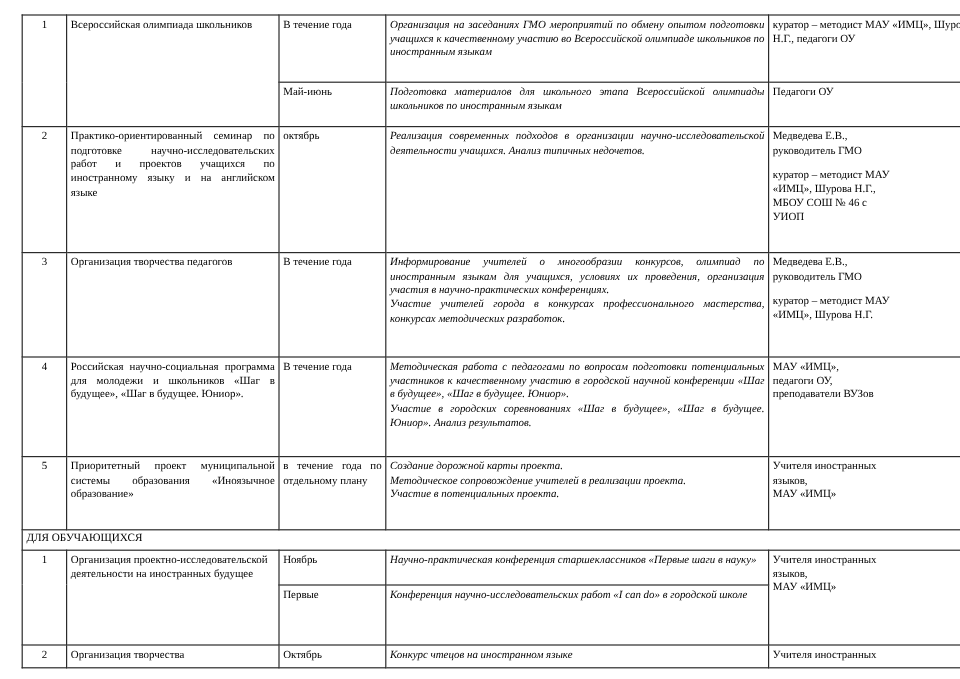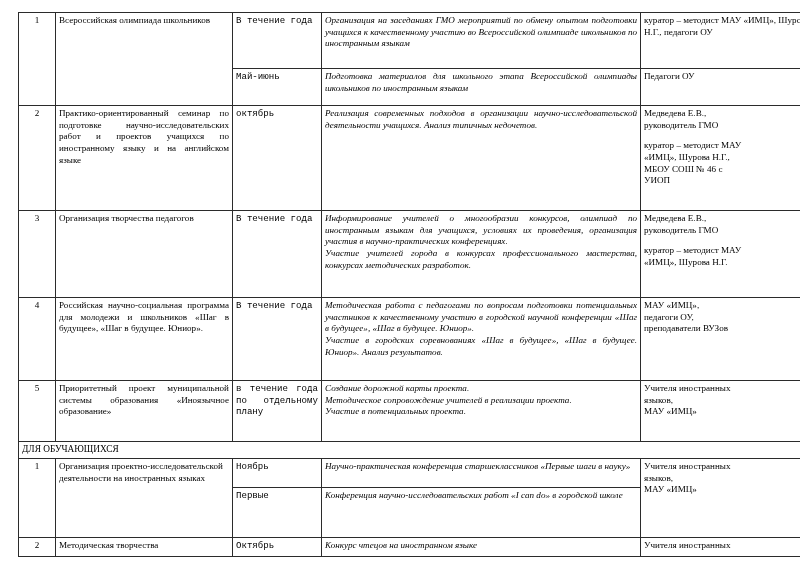--- a/index.html
+++ b/index.html
@@ -32,21 +32,21 @@
   }
   table.plan td {
     border: 1px solid #2b2b2b;
     vertical-align: top;
     padding: 2px 3px 2px 3px;
     word-wrap: break-word;
     overflow: hidden;
   }
   .c-num   { width: 30px;  text-align: center; }
   .c-name  { width: 170px; text-align: justify; text-align-last: left; }
-  .c-term  { width: 82px;  text-align: justify; text-align-last: left; font-family: Liberation Mono, monospace; }
+  .c-term  { width: 82px;  text-align: justify; text-align-last: left; }
   .c-desc  { width: 312px; text-align: justify; text-align-last: left; font-style: italic; }
   .c-resp  { width: 170px; text-align: left; }
 
   .just { text-align: justify; text-align-last: left; }
   .nojust { text-align: left; }
   .section-row td {
     text-align: left;
     padding-left: 5px;
     font-size: 9.3px;
   }
@@ -136,37 +136,37 @@
           <p class="l">МАУ «ИМЦ»</p>
         </td>
       </tr>
 
       <tr class="section-row">
         <td colspan="5">ДЛЯ ОБУЧАЮЩИХСЯ</td>
       </tr>
 
       <tr>
         <td class="c-num" rowspan="2">1</td>
-        <td class="c-name nojust" rowspan="2" style="height:74px">Организация проектно-исследовательской деятельности на иностранных языках</td>
+        <td class="c-name nojust" rowspan="2" style="height:74px">Организация проектно-исследовательской деятельности на иностранных будущее</td>
         <td class="c-term nojust">Ноябрь</td>
         <td class="c-desc" style="height:24px">Научно-практическая конференция старшеклассников «Первые шаги в науку»</td>
         <td class="c-resp nojust" rowspan="2">
           <p class="l">Учителя иностранных</p>
           <p class="l">языков,</p>
           <p class="l">МАУ «ИМЦ»</p>
         </td>
       </tr>
       <tr>
         <td class="c-term nojust">Первые</td>
         <td class="c-desc">Конференция научно-исследовательских работ «I can do» в городской школе</td>
       </tr>
 
       <tr>
         <td class="c-num">2</td>
-        <td class="c-name" style="height:14px">Методическая творчества</td>
+        <td class="c-name" style="height:14px">Организация творчества</td>
         <td class="c-term nojust">Октябрь</td>
         <td class="c-desc nojust">Конкурс чтецов на иностранном языке</td>
         <td class="c-resp just">Учителя иностранных</td>
       </tr>
 
     </tbody>
   </table>
 </div>
 
 </body></html>

